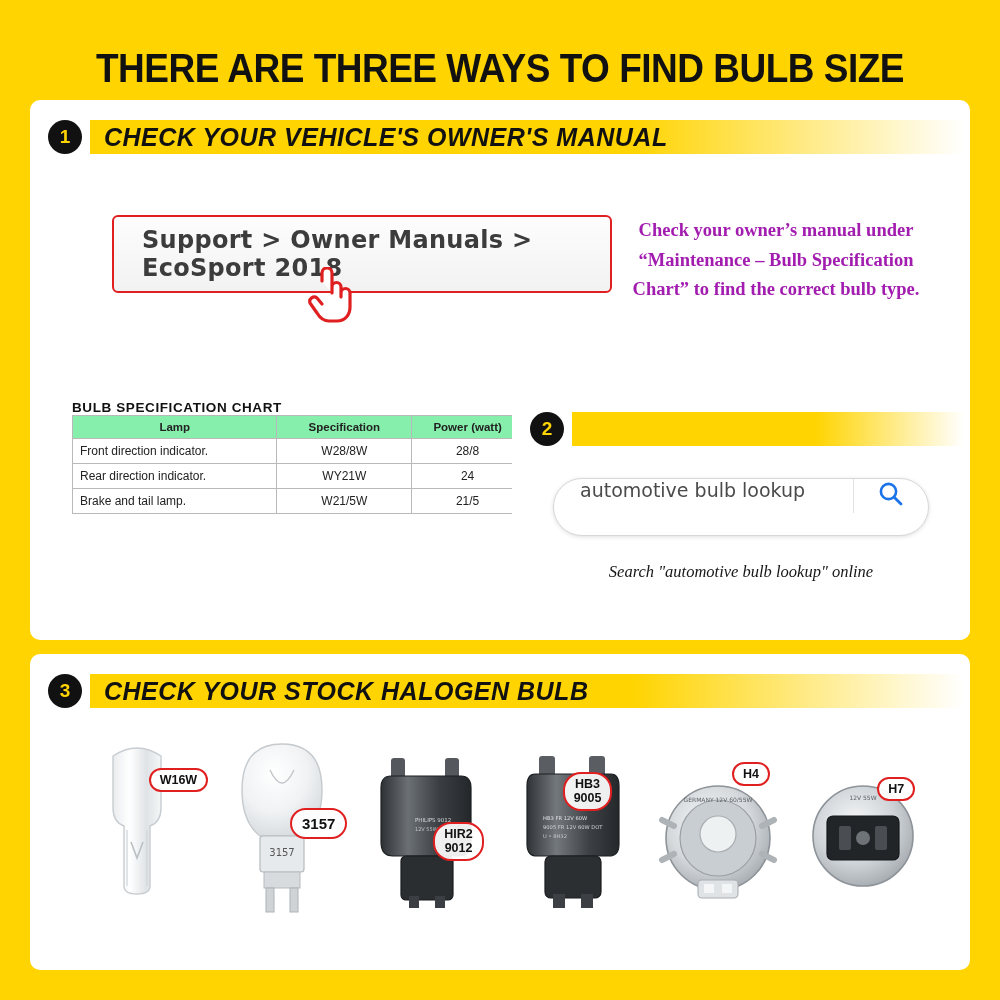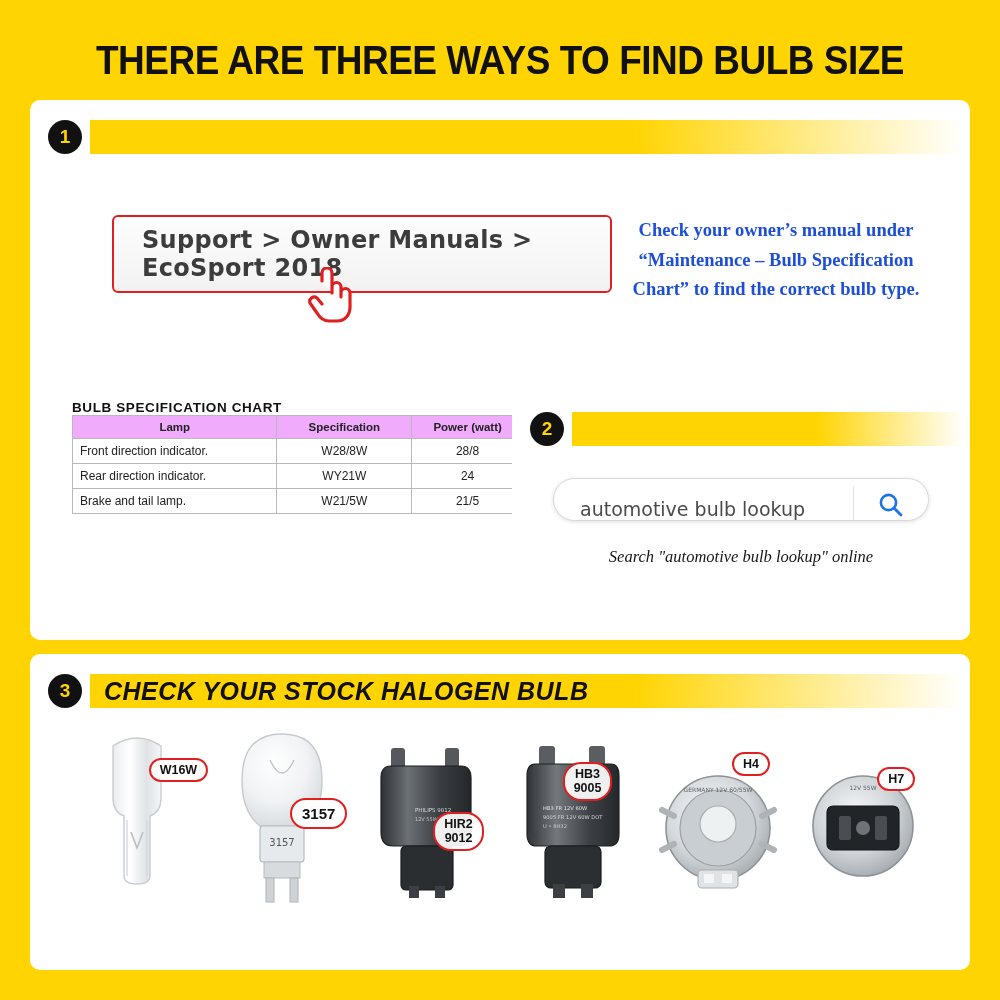--- a/index.html
+++ b/index.html
@@ -6,21 +6,21 @@
   html, body {
     width: 1000px; height: 1000px;
     background: #FFD500;
     font-family: "Liberation Sans", sans-serif;
     overflow: hidden;
   }
   .page {
     position: relative;
     width: 1000px; height: 1000px;
     background: #FFD400;
-    padding: 8px;
+    padding: 16px;
   }
 
   
   .main-title {
     text-align: center;
     font-family: "Liberation Sans", sans-serif;
     font-weight: bold;
     font-size: 37px;
     letter-spacing: -0.5px;
     color: #111;
@@ -116,21 +116,21 @@
     left: 192px;
     top: 50px;
     width: 46px; height: 58px;
   }
   .manual-note {
     flex: 1;
     text-align: center;
     font-family: "Liberation Serif", serif;
     font-size: 18.5px;
     line-height: 1.6;
-    color: #1d4ed8;
+    color: #a21caf;
     padding-top: 12px;
     padding-left: 10px;
   }
 
   
   .spec-wrap { position: absolute; left: 42px; top: 300px; width: 452px; }
   .spec-title {
     font-weight: bold;
     font-size: 13.5px;
     letter-spacing: 0.6px;
@@ -144,34 +144,34 @@
   }
   table.spec th, table.spec td {
     border: 1px solid #b9b9b9;
     padding: 5px 7px;
     height: 22px;
   }
   table.spec th {
     font-weight: bold;
     text-align: center;
     font-size: 11.5px;
-    background: #f0abfc;
+    background: #86efac;
   }
   table.spec td.lamp { text-align: left; }
   table.spec td.ctr { text-align: center; }
 
   
   #card2 { left: 512px; top: 392px; width: 458px; height: 248px; }
   .search-box {
     margin: 28px auto 0 auto;
-    width: 376px; height: 43px;
+    width: 376px; height: 58px;
     border: 1px solid #d8d8d8;
     border-radius: 30px;
     box-shadow: 0 1px 4px rgba(0,0,0,0.13);
-    display: flex; align-items: flex-end;
+    display: flex; align-items: flex-start;
     background: #fff;
   }
   .search-text {
     flex: 1;
     padding-left: 26px;
     font-size: 19px;
     color: #4a4a4a;
     font-family: "DejaVu Sans", sans-serif;
   }
   .search-divider { width: 1px; height: 34px; background: #e2e2e2; }
@@ -188,20 +188,21 @@
     color: #161616;
   }
 
   
   #card3 { left: 30px; top: 654px; width: 940px; height: 316px; }
   .bulb-row {
     position: absolute;
     left: 0; right: 0; top: 66px;
     display: flex;
     justify-content: space-around;
+    align-items: flex-end;
     padding: 0 34px;
     height: 200px;
   }
   .bulb-item { position: relative; width: 140px; height: 190px; }
   .bulb-callout {
     position: absolute;
     border: 2px solid #E02020;
     border-radius: 18px;
     background: rgba(255,255,255,0.92);
     color: #111;
@@ -222,20 +223,21 @@
 <div class="page">
 
   <div class="main-title">THERE ARE THREE WAYS TO FIND BULB SIZE</div>
 
   <div class="card" id="card1">
 
     <div class="sec-head">
       <div class="num-badge">1</div>
       <div class="sec-title-wrap">
         <div class="sec-bg"></div>
+        <div class="sec-title">CHECK YOUR VEHICLE'S OWNER'S MANUAL</div>
       </div>
     </div>
 
     <div class="manual-row">
       <div class="breadcrumb-box">
         <span class="breadcrumb-text">Support &gt; Owner Manuals &gt; EcoSport 2018</span>
         <span class="hand-cursor">
           <svg width="46" height="58" viewBox="0 0 46 58">
             <path d="M16 14 v-8 a5 5 0 0 1 10 0 v20 M26 26 v-6 a4.5 4.5 0 0 1 9 0 v6 M35 30 v-4 a4.5 4.5 0 0 1 9 0 v14 c0 8-5 14-13 14 h-8 c-6 0-9-3-12-8 L4 36 a4.5 4.5 0 0 1 7-5 l5 6" fill="#ffffff" stroke="#E02020" stroke-width="3.2" stroke-linecap="round" stroke-linejoin="round"></path>
           </svg>

